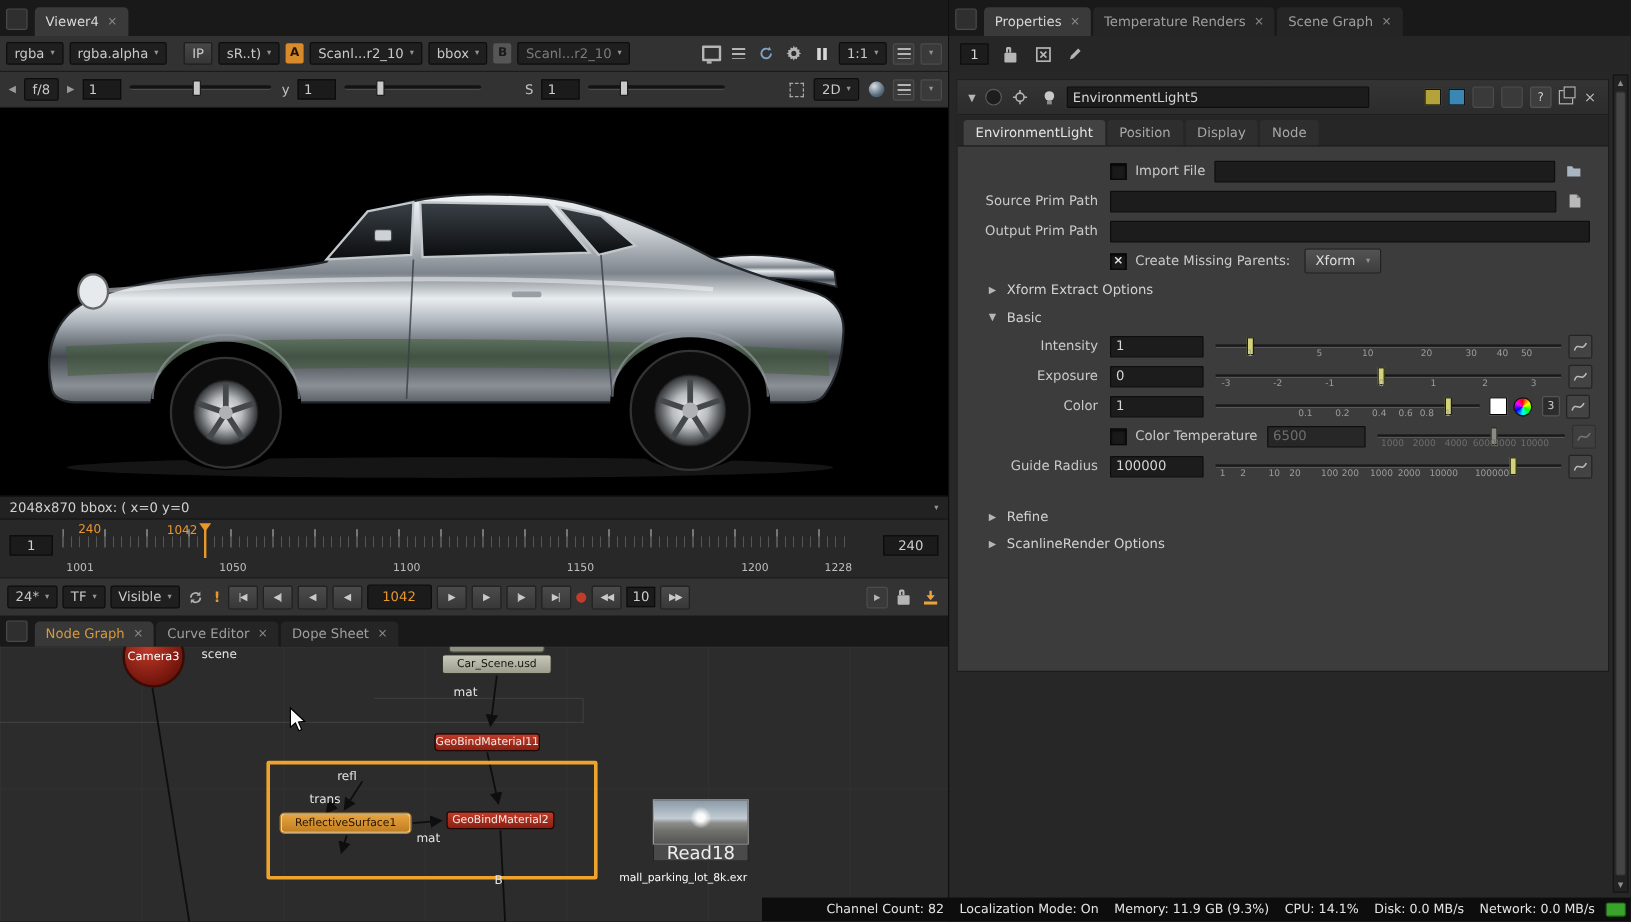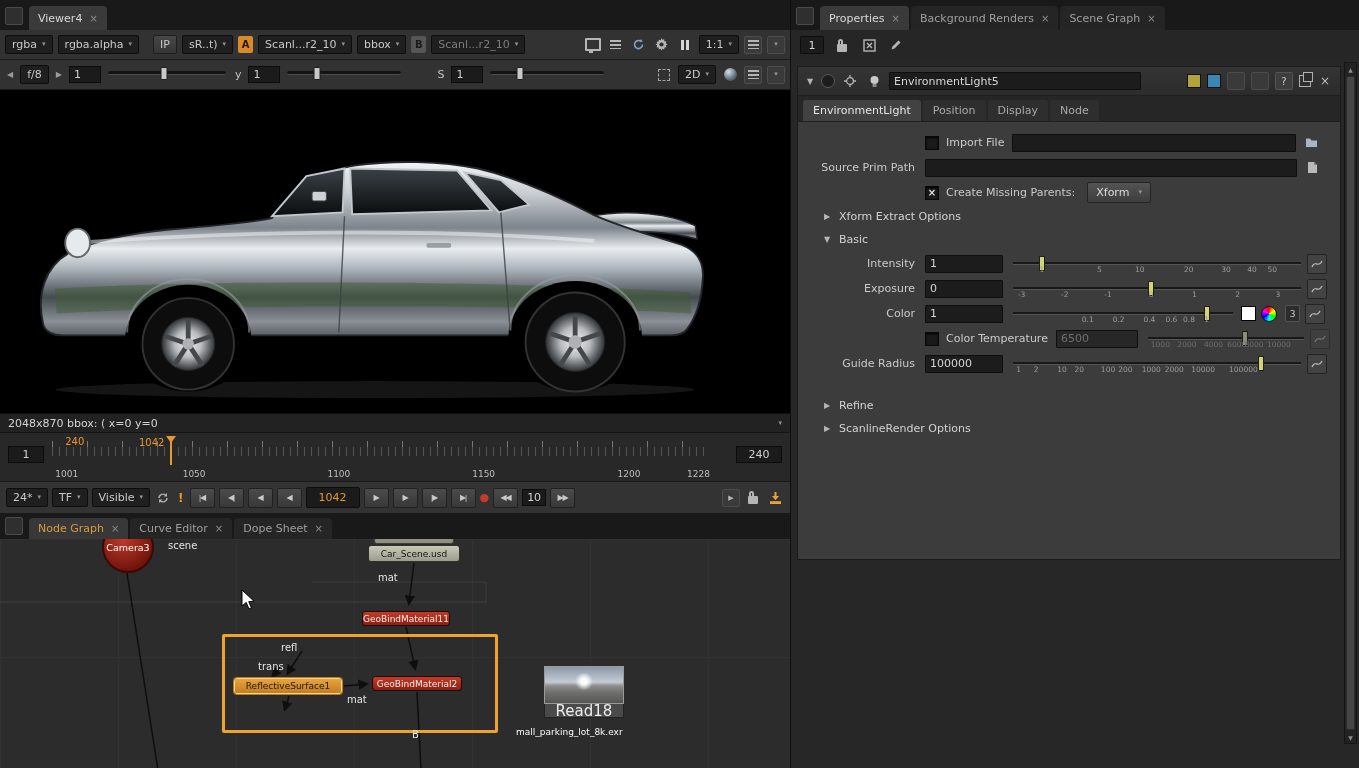--- a/index.html
+++ b/index.html
@@ -477,21 +477,21 @@
 
   <div class="right">
 
     <div class="tabbar">
       <span class="pane-menu"></span>
       <div class="tab active">
         <span>Properties</span>
         <span class="close">×</span>
       </div>
       <div class="tab">
-        <span>Background Renders</span>
+        <span>Temperature Renders</span>
         <span class="close">×</span>
       </div>
       <div class="tab">
         <span>Scene Graph</span>
         <span class="close">×</span>
       </div>
     </div>
 
     <div class="props-toolbar">
       <input class="pinput" style="width: 24px; text-align: center;" value="1">
@@ -573,20 +573,24 @@
           <input class="pinput" style="width: 372px;">
           <span class="ibtn flat" style="margin-left:6px">
               <svg width="11" height="13" viewBox="0 0 11 13">
                 <path d="M1 1h6l3 3v8H1z" fill="#b9b9b9"></path>
                 <path d="M7 1v3h3z" fill="#7e7e7e"></path>
               </svg>
             </span>
         </div>
 
 
+        <div class="prow">
+          <span class="plabel">Output Prim Path</span>
+          <input class="pinput" style="width: 400px;">
+        </div>
 
         <div class="prow">
           <span class="plabel"></span>
           <span class="cb">×</span>
           <span class="inline-label">Create Missing Parents:</span>
           <div class="pselect" style="margin-left:4px">
             <span>Xform</span>
             <span class="caret">▾</span>
           </div>
         </div>
@@ -723,14 +727,23 @@
       </div>
     </div>
 
     <div class="scrollbar-v">
       <span class="sb-arrow" style="top:0">▲</span>
       <div class="sb-thumb"></div>
       <span class="sb-arrow" style="bottom:0">▼</span>
     </div>
   </div>
 
+  <div class="statusbar">
+    <span>Channel Count: 82</span>
+    <span>Localization Mode: On</span>
+    <span>Memory: 11.9 GB (9.3%)</span>
+    <span>CPU: 14.1%</span>
+    <span>Disk: 0.0 MB/s</span>
+    <span>Network: 0.0 MB/s</span>
+    <span class="ok-badge"></span>
+  </div>
 
 </div>
 
 </body></html>

